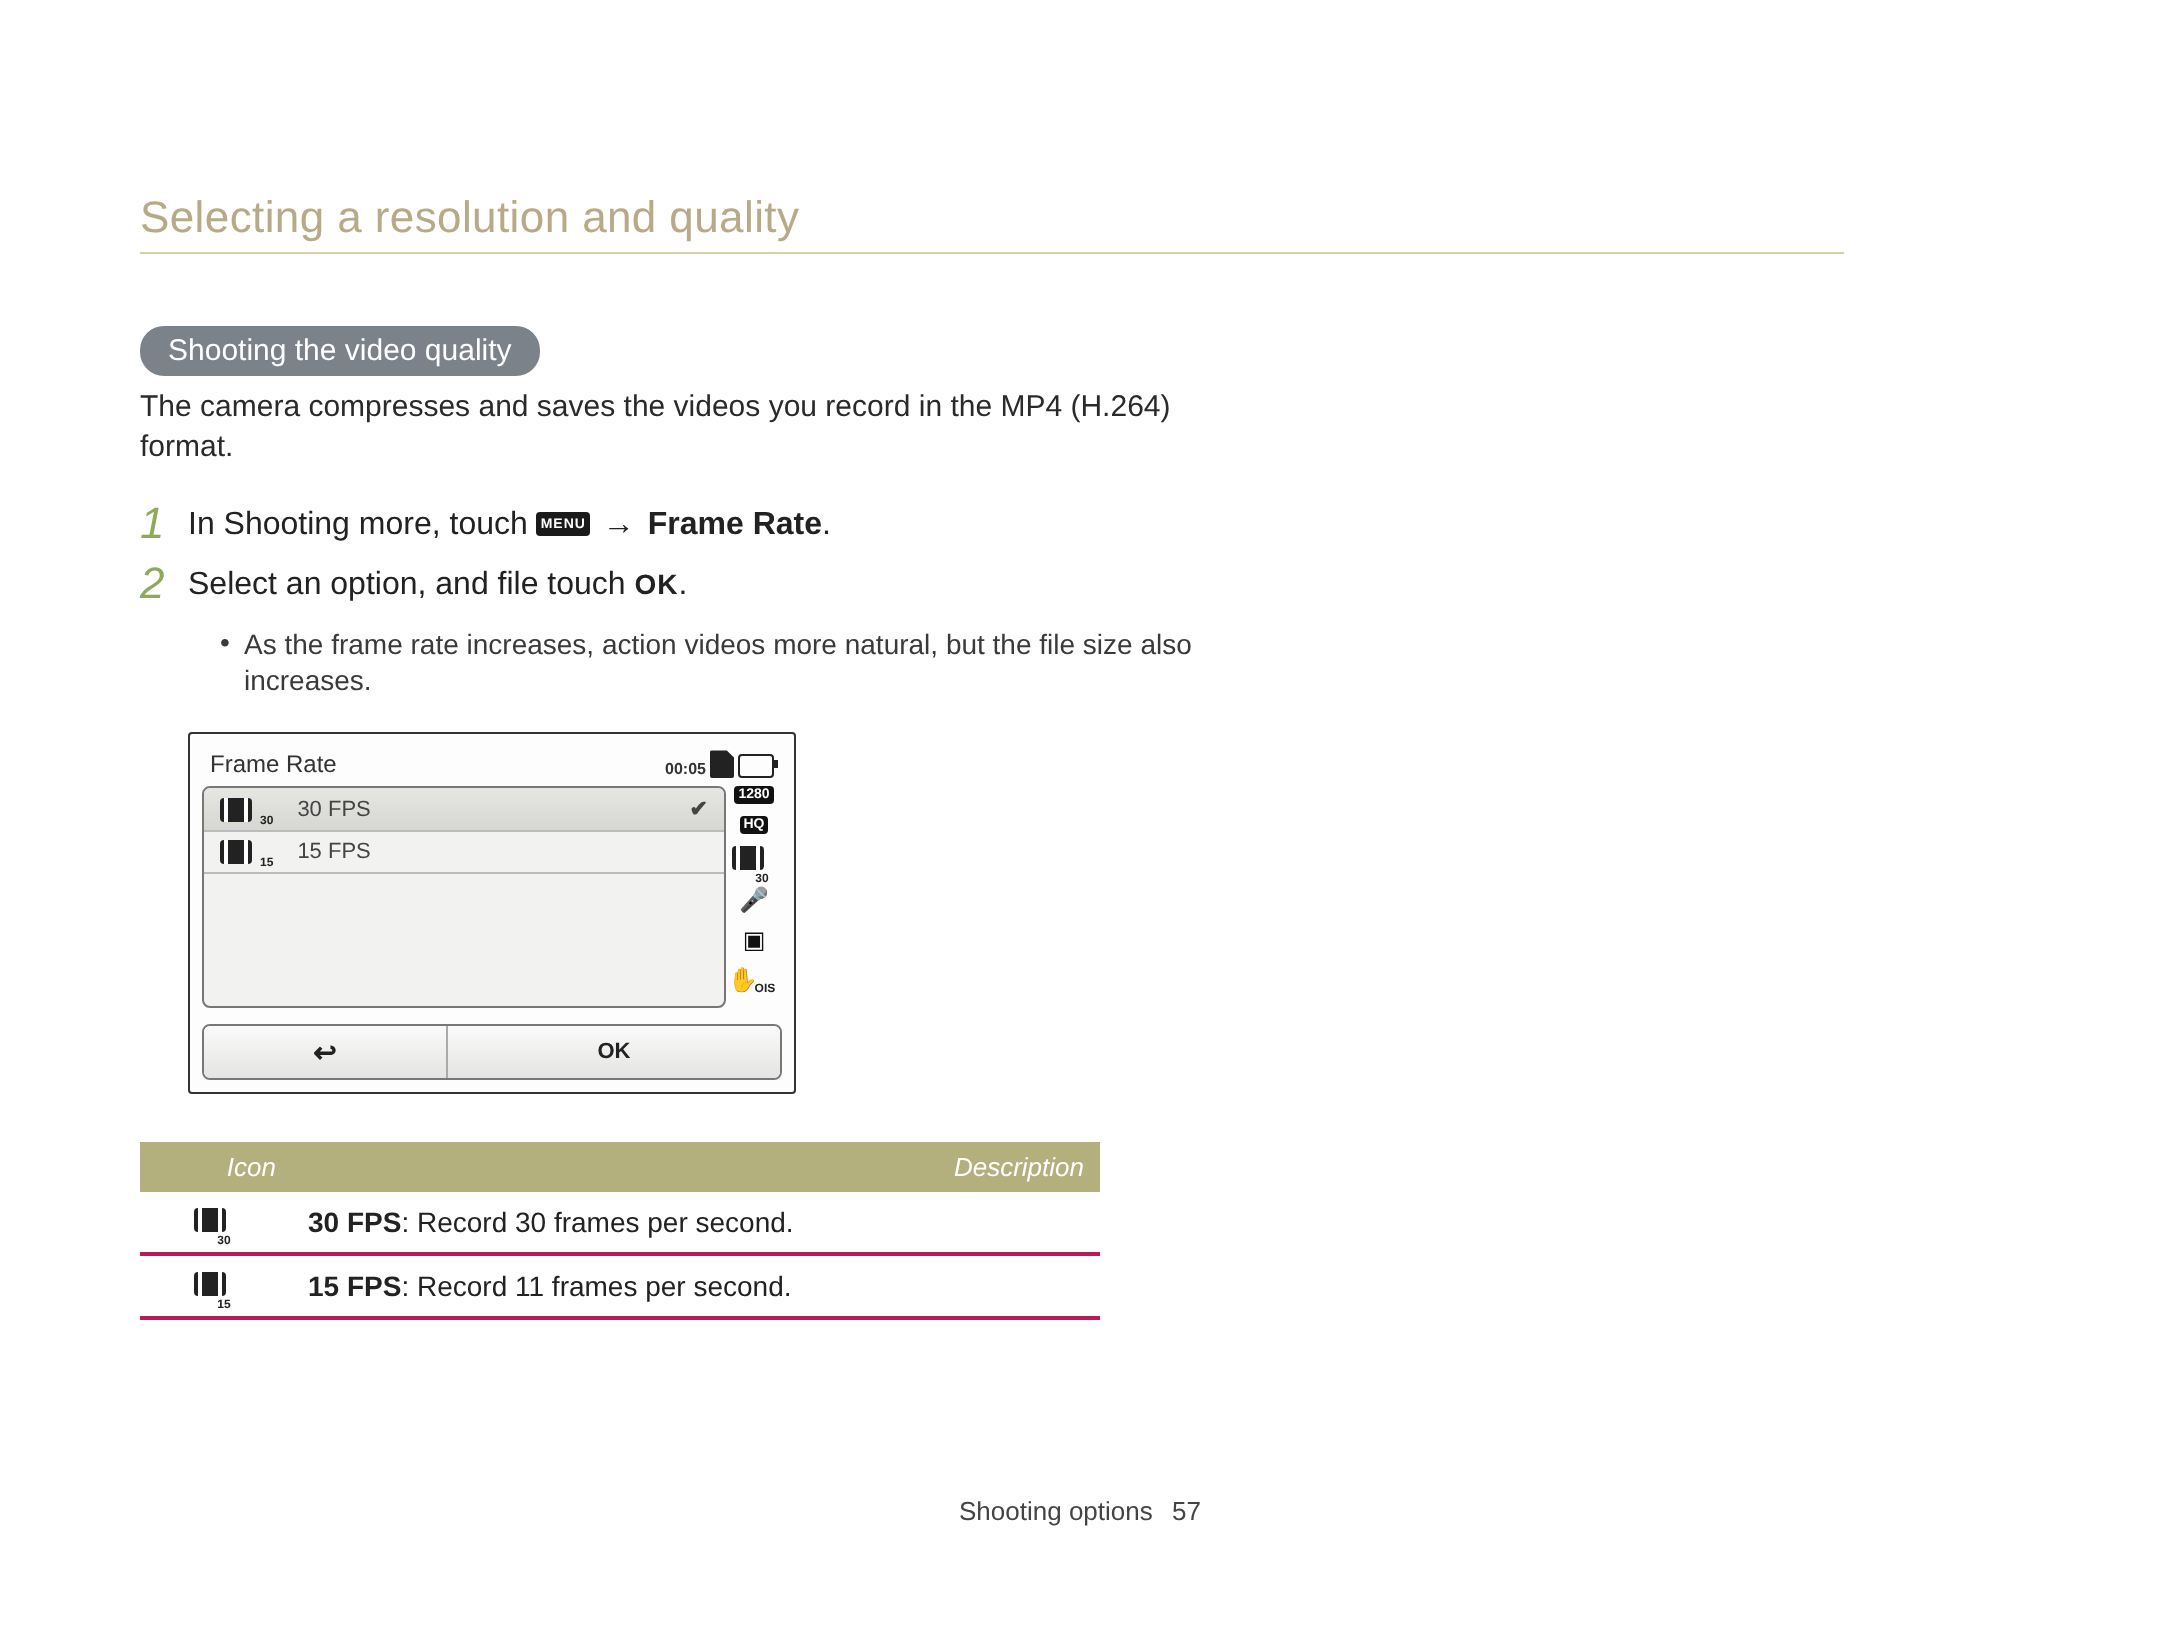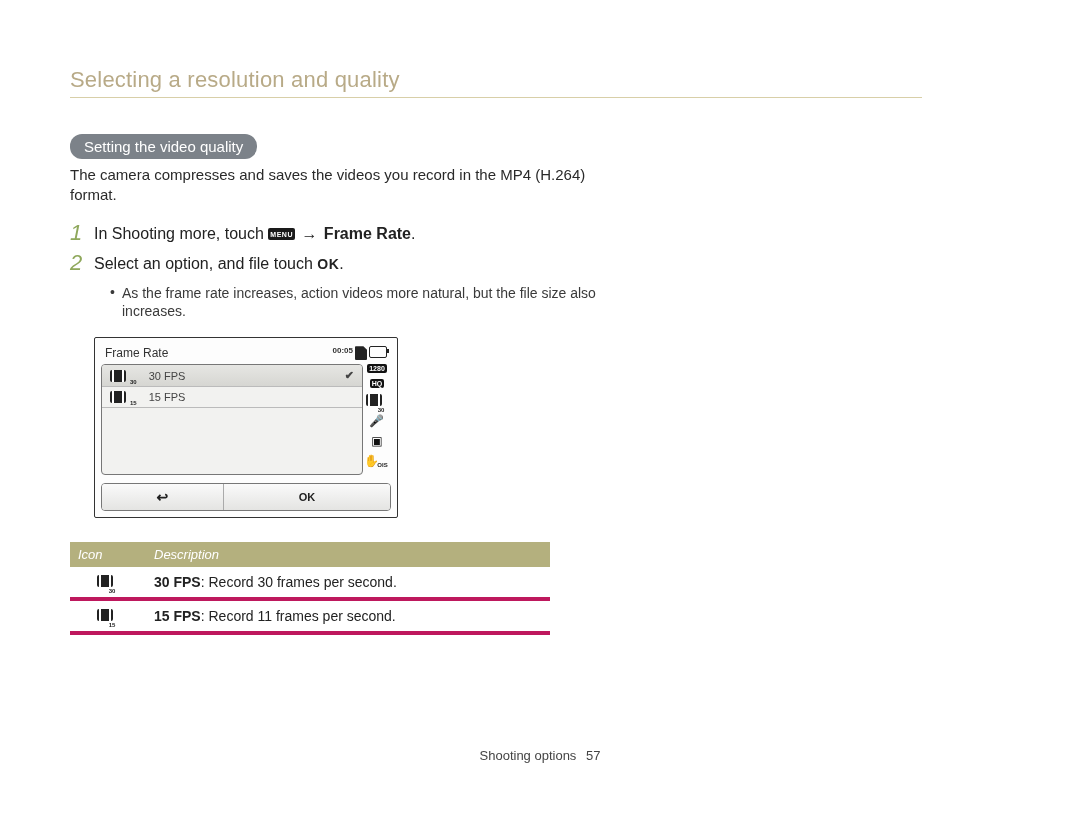--- a/index.html
+++ b/index.html
@@ -1,36 +1,36 @@
 <!DOCTYPE html>
 <html><head>
 <meta charset="utf-8">
 <style>
   @page { size: 1080px 815px; margin: 0; }
   html,body { margin:0; padding:0; width:1080px; height:815px; background:#fff; font-family: Arial, Helvetica, sans-serif; color:#222; }
-  .page { position:relative; width:992px; height:815px; box-sizing:border-box; padding:67px 70px 40px 70px; }
+  .page { position:relative; width:992px; height:815px; box-sizing:border-box; padding:96px 70px 40px 70px; }
   .page-title { font-size:22px; font-weight:400; color:#b8aa87; letter-spacing:0.2px; border-bottom:1px solid #d8cfa8; padding-bottom:4px; margin-bottom:36px; }
   .pill { display:inline-block; background:#7c8289; color:#fff; font-size:15px; padding:4px 14px; border-radius:12px; font-weight:500; margin-bottom:6px; }
   .paragraph { font-size:15px; color:#2a2a2a; line-height:1.35; margin-bottom:18px; max-width:530px; }
   .steps { max-width:580px; }
   .step { display:flex; align-items:flex-start; font-size:16px; margin-bottom:10px; }
   .step-num { color:#8fa85c; font-size:22px; font-style:italic; font-weight:300; width:24px; line-height:1; margin-top:-2px; }
   .step-text { flex:1; padding-top:1px;}
   .arrow { padding:0 2px; }
   .bold { font-weight:700; }
   .menu-chip { display:inline-block; vertical-align:middle; background:#1a1a1a; color:#fff; font-size:7px; font-weight:700; letter-spacing:0.5px; padding:3px 2px 2px 2px; border-radius:2px; line-height:1; }
   .ok-glyph { display:inline-block; font-weight:900; font-size:14px; letter-spacing:0.5px; vertical-align:baseline; }
   .sub-bullet { display:flex; font-size:14px; color:#3a3a3a; max-width:520px; margin-left:40px; margin-top:4px; margin-bottom:16px; }
   .sub-bullet .dot { width:12px; }
   .sub-bullet .txt { flex:1; line-height:1.35; }
 
   
   .shot { width:290px; margin-left:24px; margin-top:6px; margin-bottom:24px; background:#fdfdfd; border:1px solid #333; border-radius:2px; padding:6px; position:relative; }
   .shot-top { display:flex; justify-content:space-between; align-items:center; font-size:12px; color:#333; padding:2px 4px 4px 4px; }
-  .shot-top-right { display:flex; align-items:flex-start; gap:2px; font-size:8px; font-weight:700; }
+  .shot-top-right { display:flex; align-items:flex-end; gap:2px; font-size:8px; font-weight:700; }
   .mini-icon { display:inline-block; width:16px; height:10px; border:1.5px solid #222; border-radius:2px; position:relative; }
   .mini-icon.sd { width:12px; height:14px; border-radius:1px; clip-path: polygon(0 0, 70% 0, 100% 25%, 100% 100%, 0 100%); background:#222; border:none; }
   .mini-icon.batt::after { content:""; position:absolute; right:-3px; top:2px; width:2px; height:4px; background:#222; }
   .shot-body { display:flex; }
   .opt-panel { flex:1; border:1px solid #777; border-radius:4px; overflow:hidden; background:#f2f2f0; }
   .opt-row { display:flex; align-items:center; gap:8px; padding:4px 8px; font-size:11px; color:#444; border-bottom:1px solid #bbb; }
   .opt-row.sel { background:linear-gradient(#e6e6e3,#d6d6d2); }
   .opt-row .check { margin-left:auto; font-weight:700; }
   .opt-panel .blank { height:66px; }
   .film-ic { display:inline-block; width:16px; height:12px; background:#222; border-radius:2px; position:relative; }
@@ -41,36 +41,36 @@
   .side-icons { width:28px; display:flex; flex-direction:column; align-items:center; gap:6px; padding-top:0px; font-size:8px; color:#111; }
   .side-icons .badge { background:#111; color:#fff; border-radius:2px; padding:1px 2px; font-size:7px; font-weight:700; line-height:1; }
   .side-icons .mic, .side-icons .meter, .side-icons .hand { font-size:12px; }
   .shot-bottom { display:flex; margin-top:8px; border:1px solid #777; border-radius:4px; overflow:hidden; height:26px; }
   .shot-btn { flex:1; display:flex; align-items:center; justify-content:center; font-size:11px; font-weight:700; background:linear-gradient(#fafafa,#e4e4e2); color:#222; }
   .shot-btn.half { flex:0 0 42%; border-right:1px solid #aaa; }
   .back-glyph { font-size:14px; font-weight:700; }
 
   
   .tbl { width:480px; border-collapse:collapse; margin-left:0px; font-size:14px; }
-  .tbl th { background:#b4b07e; color:#fff; font-weight:400; font-style:italic; text-align:left; padding:5px 8px; font-size:13px;}
+  .tbl th { background:#b4b07e; color:#fff; font-weight:400; font-style:italic; text-align:right; padding:5px 8px; font-size:13px;}
   .tbl th:first-child { width:60px; }
-  .tbl td { border-bottom:4px solid #be185d; padding:7px 8px; vertical-align:middle;}
+  .tbl td { border-bottom:2px solid #be185d; padding:7px 8px; vertical-align:middle;}
   .tbl .ic-cell { text-align:center; width:60px; }
   .desc-b { font-weight:700; }
 
   .footer { position:absolute; bottom:52px; width:1080px; left:0; text-align:center; font-size:13px; color:#444; font-style:normal; }
   .footer .pg { margin-left:6px; }
 </style>
 </head>
 <body>
 
 <div class="page">
   <div class="page-title">Selecting a resolution and quality</div>
 
-  <div class="pill">Setting the video quality</div>
+  <div class="pill">Shooting the video quality</div>
   <div class="paragraph">The camera compresses and saves the videos you record in the MP4 (H.264) format.</div>
 
   <div class="steps">
     <div class="step">
       <div class="step-num">1</div>
       <div class="step-text">
         <span>In Shooting more, touch </span>
         <span class="menu-chip">MENU</span>
         <span class="arrow"> → </span>
         <span class="bold">Frame Rate</span><span>.</span>

